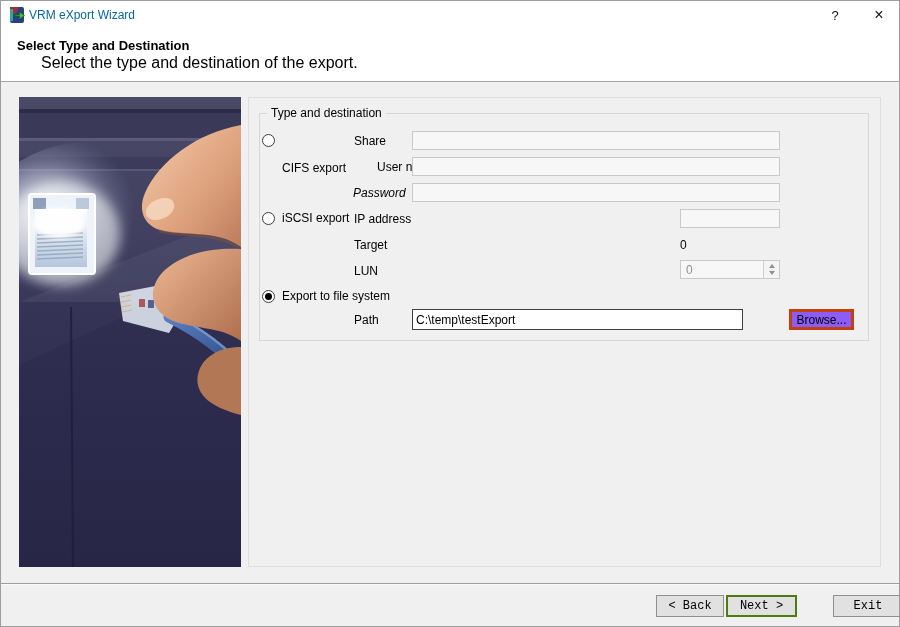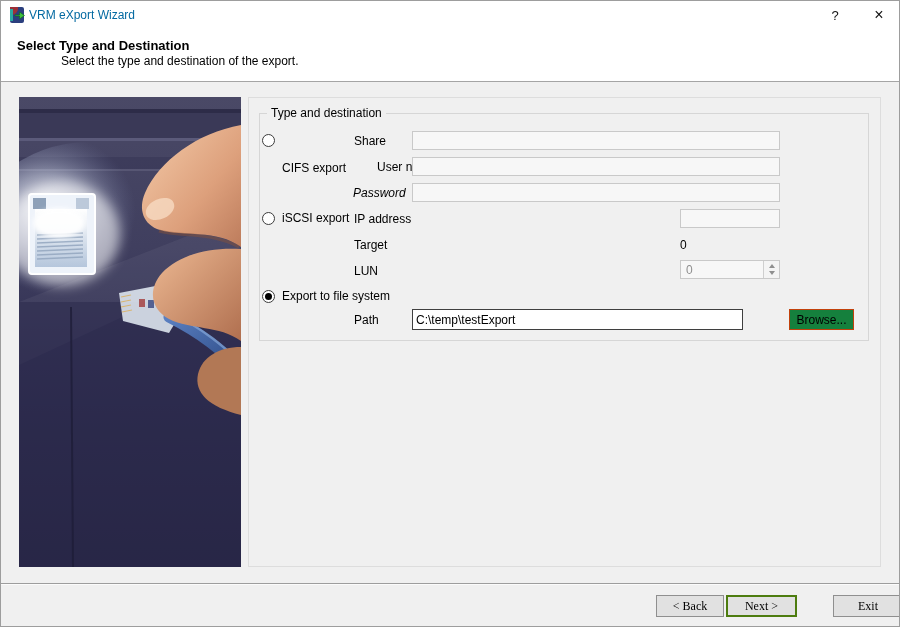--- a/index.html
+++ b/index.html
@@ -12,46 +12,46 @@
   
   .titlebar{position:absolute;left:0;top:0;width:100%;height:28px;background:#fff;}
   .appicon{position:absolute;left:7px;top:5px;width:18px;height:18px;}
   .wtitle{position:absolute;left:28px;top:7px;font-size:12px;color:#0369a1;white-space:nowrap;}
   .caption-btn{position:absolute;top:0;height:28px;display:flex;align-items:center;justify-content:center;cursor:default;background:#fff;border:none;font-family:"Liberation Sans",sans-serif;}
   .btn-help{left:818px;width:32px;font-size:13px;color:#111;}
   .btn-close{left:860px;width:36px;font-size:16px;color:#111;font-weight:400;line-height:1;}
   
   .header{position:absolute;left:0;top:28px;width:100%;height:53px;background:#fff;}
   .htitle{position:absolute;left:16px;top:9px;font-weight:bold;font-size:13px;}
-  .hsub{position:absolute;left:40px;top:25px;font-size:12px;margin-left:20px;}
+  .hsub{position:absolute;left:40px;top:25px;font-size:16px;}
   .hsep{position:absolute;left:0;top:80px;width:100%;height:1px;background:#a5a5a5;}
   
   .photo{position:absolute;left:18px;top:96px;width:222px;height:470px;}
   .panel{position:absolute;left:247px;top:96px;width:633px;height:470px;border:1px solid #dddddd;background:#f0f0f0;}
   .groupbox{position:absolute;left:258px;top:112px;width:610px;height:228px;border:1px solid #d6d6d6;}
   .grouptitle{position:absolute;left:266px;top:105px;background:#f0f0f0;padding:0 4px;z-index:2;}
   .lbl{position:absolute;white-space:nowrap;}
   .radio{position:absolute;width:13px;height:13px;border:1px solid #3c3c3c;border-radius:50%;background:#fff;}
   .radio::after{content:"";position:absolute;left:2px;top:2px;width:7px;height:7px;border-radius:50%;background:#000;display:none;}
   .radio[data-selected="true"]::after{display:block;}
   .field{position:absolute;background:#f7f7f7;border:1px solid #c9c9c9;}
   .field.wide{left:411px;width:368px;height:19px;}
   .field.narrow{left:679px;width:100px;height:19px;}
   .spinbox{position:absolute;left:679px;top:259px;width:100px;height:19px;background:#f7f7f7;border:1px solid #c9c9c9;}
   .spinval{position:absolute;left:5px;top:2px;color:#8f8f8f;}
   .spinbtns{position:absolute;right:0;top:0;width:16px;height:100%;border-left:1px solid #cfcfcf;display:flex;flex-direction:column;align-items:center;justify-content:center;gap:3px;background:#f4f4f4;}
   .tri-up{width:0;height:0;border-left:3.5px solid transparent;border-right:3.5px solid transparent;border-bottom:4px solid #8f8f8f;}
   .tri-down{width:0;height:0;border-left:3.5px solid transparent;border-right:3.5px solid transparent;border-top:4px solid #8f8f8f;}
   .pathinput{position:absolute;left:411px;top:308px;width:331px;height:21px;background:#fff;border:1px solid #3f3f3f;font-family:"Liberation Sans",sans-serif;font-size:12px;padding:0 3px;color:#000;}
-  .browse{position:absolute;left:788px;top:308px;width:65px;height:21px;background:#15803d;border:1px solid #c2410c;font-family:"Liberation Sans",sans-serif;font-size:12px;color:#000;padding:0;}
+  .browse{position:absolute;left:788px;top:308px;width:65px;height:21px;background:#8b5cf6;border:3px solid #c2410c;font-family:"Liberation Sans",sans-serif;font-size:12px;color:#000;padding:0;}
   .value-text{position:absolute;left:679px;top:237px;}
   
   .fsep{position:absolute;left:0;top:582px;width:100%;height:1px;background:#9d9d9d;}
   .fsep2{position:absolute;left:0;top:583px;width:100%;height:1px;background:#fbfbfb;}
-  .navbtn{position:absolute;top:594px;height:22px;background:#e1e1e1;border:1px solid #8f8f8f;font-family:Liberation Serif, serif;font-size:12px;color:#000;padding:0;}
+  .navbtn{position:absolute;top:594px;height:22px;background:#e1e1e1;border:1px solid #8f8f8f;font-family:Liberation Mono, monospace;font-size:12px;color:#000;padding:0;}
   .btn-back{left:655px;width:68px;}
   .btn-next{left:725px;width:71px;border:2px solid #4d7c0f;}
   .btn-exit{left:832px;width:70px;}
 </style>
 </head>
 <body>
 
 <div class="win">
 
   <div class="titlebar">

